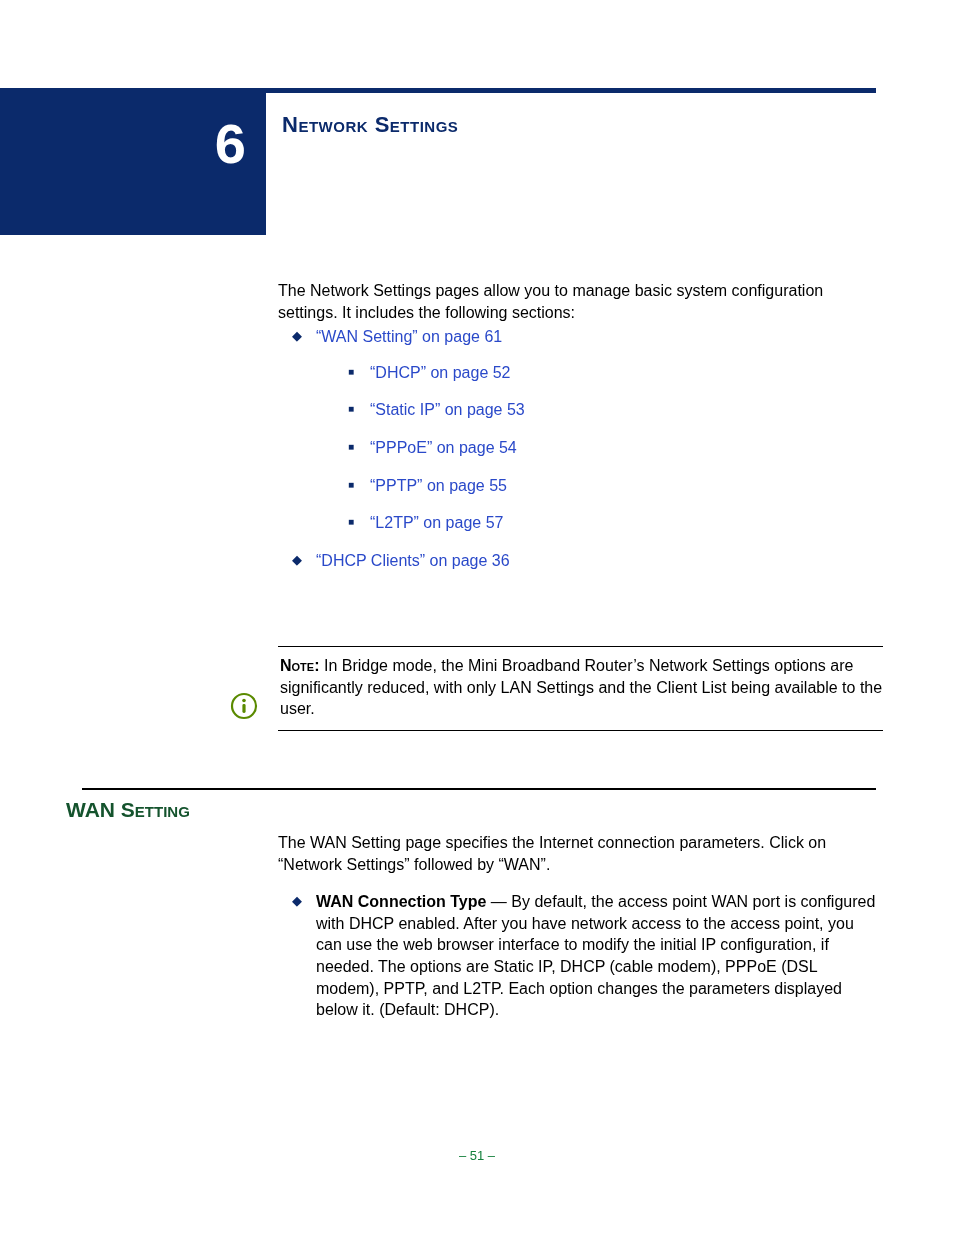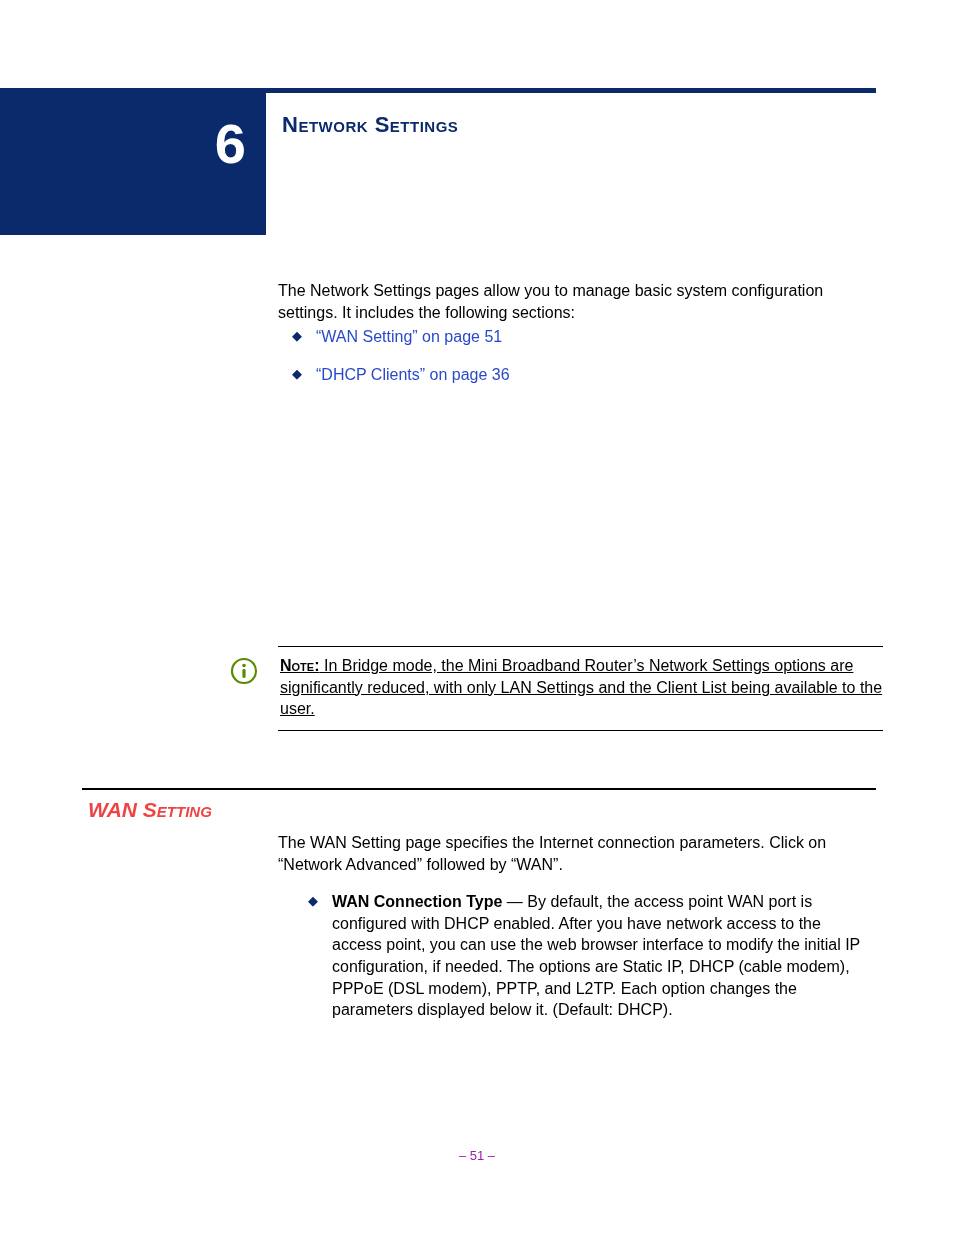--- a/index.html
+++ b/index.html
@@ -113,22 +113,21 @@
     margin-left: 48px;
     margin-bottom: 8px;
   }
   .note-rule-bottom {
     border-top: 1.5px solid #000;
     margin-left: 48px;
     margin-top: 10px;
   }
   .note-row {
     display: flex;
-    align-items: flex-start;
-    text-decoration: underline;
+    align-items: flex-end;
   }
   .info-icon {
     flex: 0 0 32px;
     width: 28px;
     height: 28px;
     margin-right: 18px;
     margin-top: 2px;
   }
   .info-icon svg { display:block; }
   .note-text {
@@ -141,84 +140,90 @@
   }
   .section-rule {
     position: absolute;
     left: 82px;
     top: 788px;
     width: 794px;
     border-top: 2px solid #000;
   }
   .section-heading {
     position: absolute;
-    left: 88px;
+    left: 66px;
     top: 798px;
-    color: #ef4444;
+    color: #14532d;
     font-weight: bold;
     font-variant: small-caps;
     font-size: 21px;
     font-family: Arial, Helvetica, sans-serif;
-    font-style: italic;
   }
   .section-body {
     position: absolute;
     left: 278px;
     top: 832px;
     width: 600px;
     font-size: 16px;
     line-height: 1.35;
   }
   .section-body p { margin: 0 0 16px 0; }
   ul.param {
     list-style: none;
     padding-left: 14px;
-    margin: 16px;
+    margin: 0;
   }
   ul.param > li {
     position: relative;
     padding-left: 24px;
   }
   ul.param > li::before {
     content: "◆";
     position: absolute;
     left: 0;
     top: 1px;
     color: #0b2a6b;
     font-size: 13px;
   }
   .footer {
     position: absolute;
     left: 0;
     width: 954px;
     top: 1148px;
     text-align: center;
     font-size: 13px;
-    color: #a21caf;
+    color: #15803d;
   }
 </style>
 </head>
 <body>
 
 <div class="page">
 
   <div class="top-rule"></div>
 
   <div class="chapter-block">
     <div class="chapter-number">6</div>
   </div>
 
   <div class="chapter-title">Network Settings</div>
 
   <div class="content">
     <div class="intro">The Network Settings pages allow you to manage basic system configuration settings. It includes the following sections:</div>
 
     <ul class="diamond">
       <li>
-        <span class="link">“WAN Setting” on page 51</span>
+        <span class="link">“WAN Setting” on page 61</span>
+        <ul class="square">
+          <li><span class="link">“DHCP” on page 52</span></li>
+          <li><span class="link">“Static IP” on page 53</span></li>
+          <li><span class="link">“PPPoE” on page 54</span></li>
+          <li><span class="link">“PPTP” on page 55</span></li>
+          <li><span class="link">“L2TP” on page 57</span></li>
+        </ul>
       </li>
       <li><span class="link">“DHCP Clients” on page 36</span></li>
     </ul>
   </div>
 
   <div class="note-block">
     <div class="note-rule-top"></div>
     <div class="note-row">
       <div class="info-icon">
         <svg width="28" height="28" viewBox="0 0 28 28">
@@ -231,21 +236,21 @@
         <span class="note-label">Note:</span><span> In Bridge mode, the Mini Broadband Router’s Network Settings options are significantly reduced, with only LAN Settings and the Client List being available to the user.</span>
       </div>
     </div>
     <div class="note-rule-bottom"></div>
   </div>
 
   <div class="section-rule"></div>
   <div class="section-heading">WAN Setting</div>
 
   <div class="section-body">
-    <p>The WAN Setting page specifies the Internet connection parameters. Click on “Network Advanced” followed by “WAN”.</p>
+    <p>The WAN Setting page specifies the Internet connection parameters. Click on “Network Settings” followed by “WAN”.</p>
     <ul class="param">
       <li>
         <b>WAN Connection Type</b><span> — </span><span>By default, the access point WAN port is configured with DHCP enabled. After you have network access to the access point, you can use the web browser interface to modify the initial IP configuration, if needed. The options are Static IP, DHCP (cable modem), PPPoE (DSL modem), PPTP, and L2TP. Each option changes the parameters displayed below it. (Default: DHCP).</span>
       </li>
     </ul>
   </div>
 
   <div class="footer">
     <span>–  51  –</span>
   </div>

